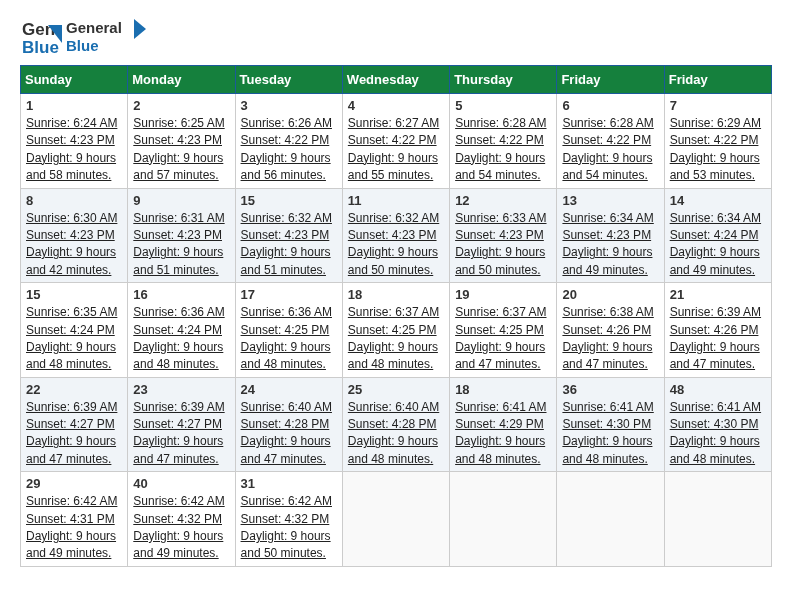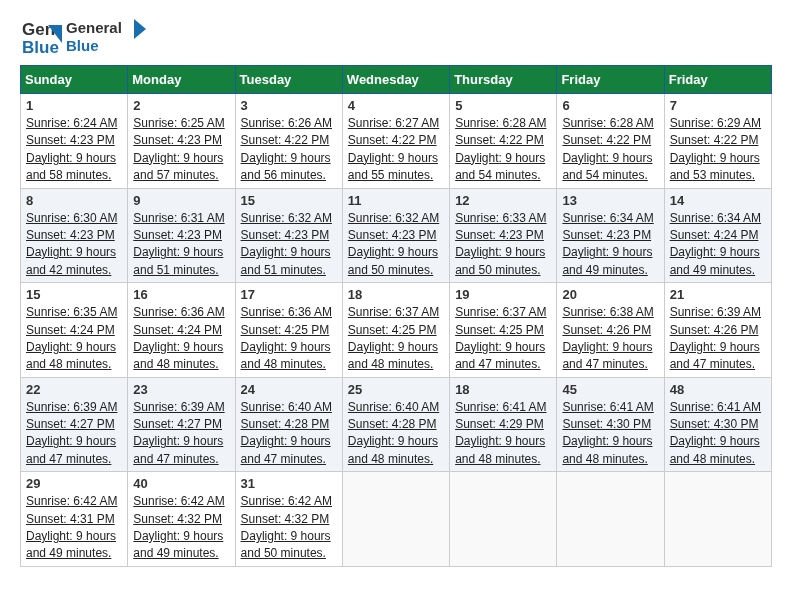--- a/index.html
+++ b/index.html
@@ -336,21 +336,21 @@
           </td>
           <td>
             <span class="day-num">18</span>
             <div class="day-info">
               <div>Sunrise: 6:41 AM</div>
               <div>Sunset: 4:29 PM</div>
               <div>Daylight: 9 hours and 48 minutes.</div>
             </div>
           </td>
           <td>
-            <span class="day-num">45</span>
+            <span class="day-num">36</span>
             <div class="day-info">
               <div>Sunrise: 6:41 AM</div>
               <div>Sunset: 4:30 PM</div>
               <div>Daylight: 9 hours and 48 minutes.</div>
             </div>
           </td>
           <td>
             <span class="day-num">48</span>
             <div class="day-info">
               <div>Sunrise: 6:41 AM</div>

